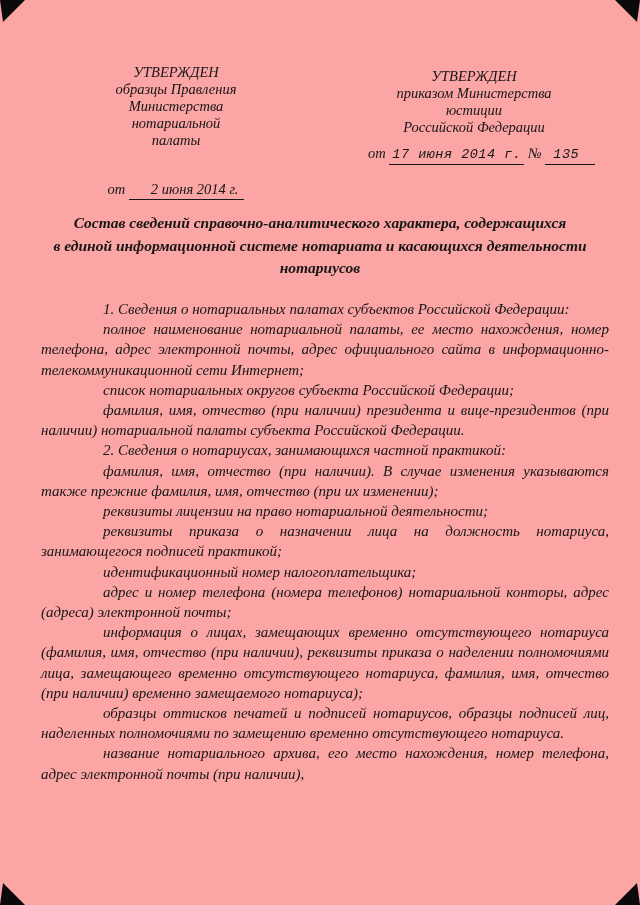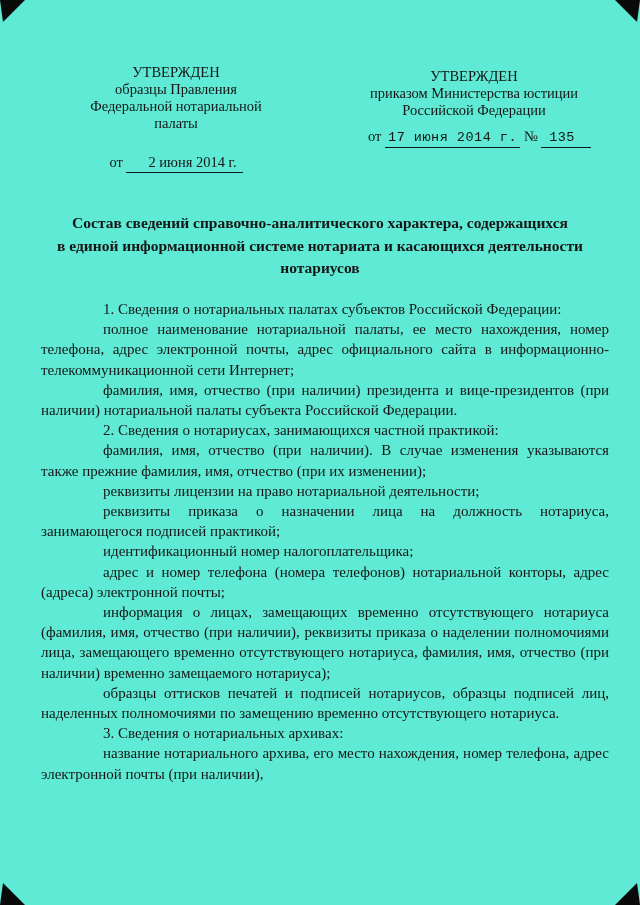--- a/index.html
+++ b/index.html
@@ -5,35 +5,35 @@
   html,body{margin:0;padding:0;}
   body{
     width:640px;height:905px;
     background:#ffffff;
     font-family:"Liberation Serif","DejaVu Serif",serif;
     color:#161616;
     position:relative;
     overflow:hidden;
     -webkit-font-smoothing:antialiased;
   }
-  .page{position:absolute;inset:0;background:#5eead4;}
+  .page{position:absolute;inset:0;background:#fca5a5;font-style:italic;}
 
   
   .corner{position:absolute;width:0;height:0;border-style:solid;border-color:transparent;}
   .corner.tl{top:0;left:0;border-top:22px solid #0a0a0a;border-right:22px solid transparent;}
   .corner.tr{top:0;right:0;border-top:22px solid #0a0a0a;border-left:22px solid transparent;}
   .corner.bl{bottom:0;left:0;border-bottom:22px solid #0a0a0a;border-right:22px solid transparent;}
   .corner.br{bottom:0;right:0;border-bottom:22px solid #0a0a0a;border-left:22px solid transparent;}
 
   
   .approval{position:absolute;text-align:center;font-size:14.5px;line-height:17px;}
   .approval-left{top:64px;left:88px;width:176px;}
   .approval-right{top:68px;left:368px;width:212px;}
   .date-line{white-space:nowrap;}
-  .approval-left .date-line{margin-top:22px;}
+  .approval-left .date-line{margin-top:32px;}
   .approval-right .date-line{margin-top:9px;}
   .u{border-bottom:1px solid #161616;display:inline-block;}
   .fill-left{padding:0 6px 1px 22px;}
   .mono{font-family:"Liberation Mono","DejaVu Sans Mono",monospace;font-size:13.5px;letter-spacing:.5px;}
   .fill-date{padding:0 3px 1px 3px;}
   .fill-num{padding:0 16px 1px 8px;}
 
   
   .doc-title{
     position:absolute;top:212px;left:50%;transform:translateX(-50%);
@@ -55,21 +55,21 @@
 <div class="page">
 
   <div class="corner tl"></div>
   <div class="corner tr"></div>
   <div class="corner bl"></div>
   <div class="corner br"></div>
 
   <div class="approval approval-left">
     <div>УТВЕРЖДЕН</div>
     <div>образцы Правления</div>
-    <div>Федеральной нотариальной</div>
+    <div>Министерства нотариальной</div>
     <div>палаты</div>
     <div class="date-line">
       <span>от</span>
       <span class="u fill-left"><span>2 июня 2014 г.</span></span>
     </div>
   </div>
 
   <div class="approval approval-right">
     <div>УТВЕРЖДЕН</div>
     <div>приказом Министерства юстиции</div>
@@ -84,26 +84,26 @@
 
   <div class="doc-title">
     <div class="tline">Состав сведений справочно-аналитического характера, содержащихся</div>
     <div class="tline">в единой информационной системе нотариата и касающихся деятельности</div>
     <div class="tline">нотариусов</div>
   </div>
 
   <div class="doc-body">
     <p>1. Сведения о нотариальных палатах субъектов Российской Федерации:</p>
     <p>полное наименование нотариальной палаты, ее место нахождения, номер телефона, адрес электронной почты, адрес официального сайта в информационно-телекоммуникационной сети Интернет;</p>
+    <p>список нотариальных округов субъекта Российской Федерации;</p>
     <p>фамилия, имя, отчество (при наличии) президента и вице-президентов (при наличии) нотариальной палаты субъекта Российской Федерации.</p>
     <p>2. Сведения о нотариусах, занимающихся частной практикой:</p>
     <p>фамилия, имя, отчество (при наличии). В случае изменения указываются также прежние фамилия, имя, отчество (при их изменении);</p>
     <p>реквизиты лицензии на право нотариальной деятельности;</p>
     <p>реквизиты приказа о назначении лица на должность нотариуса, занимающегося подписей практикой;</p>
     <p>идентификационный номер налогоплательщика;</p>
     <p>адрес и номер телефона (номера телефонов) нотариальной конторы, адрес (адреса) электронной почты;</p>
     <p>информация о лицах, замещающих временно отсутствующего нотариуса (фамилия, имя, отчество (при наличии), реквизиты приказа о наделении полномочиями лица, замещающего временно отсутствующего нотариуса, фамилия, имя, отчество (при наличии) временно замещаемого нотариуса);</p>
     <p>образцы оттисков печатей и подписей нотариусов, образцы подписей лиц, наделенных полномочиями по замещению временно отсутствующего нотариуса.</p>
-    <p>3. Сведения о нотариальных архивах:</p>
     <p>название нотариального архива, его место нахождения, номер телефона, адрес электронной почты (при наличии),</p>
   </div>
 
 </div>
 
 </body></html>

